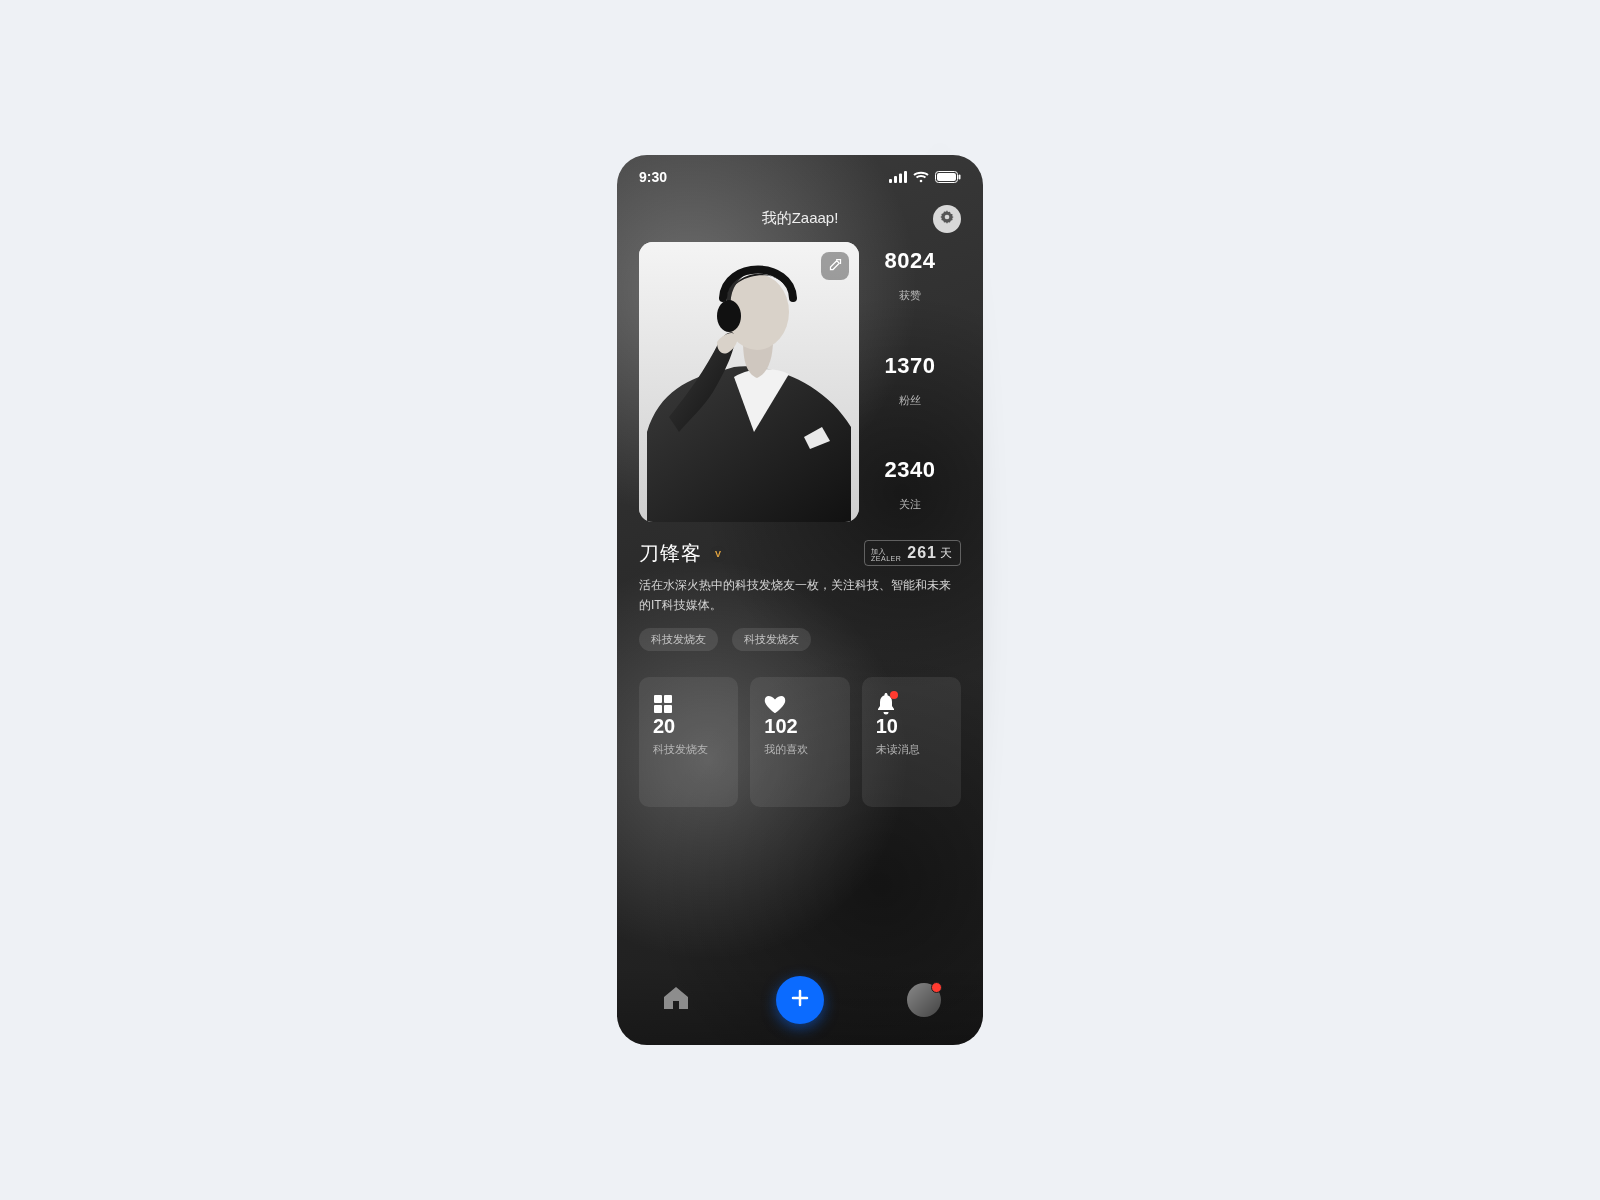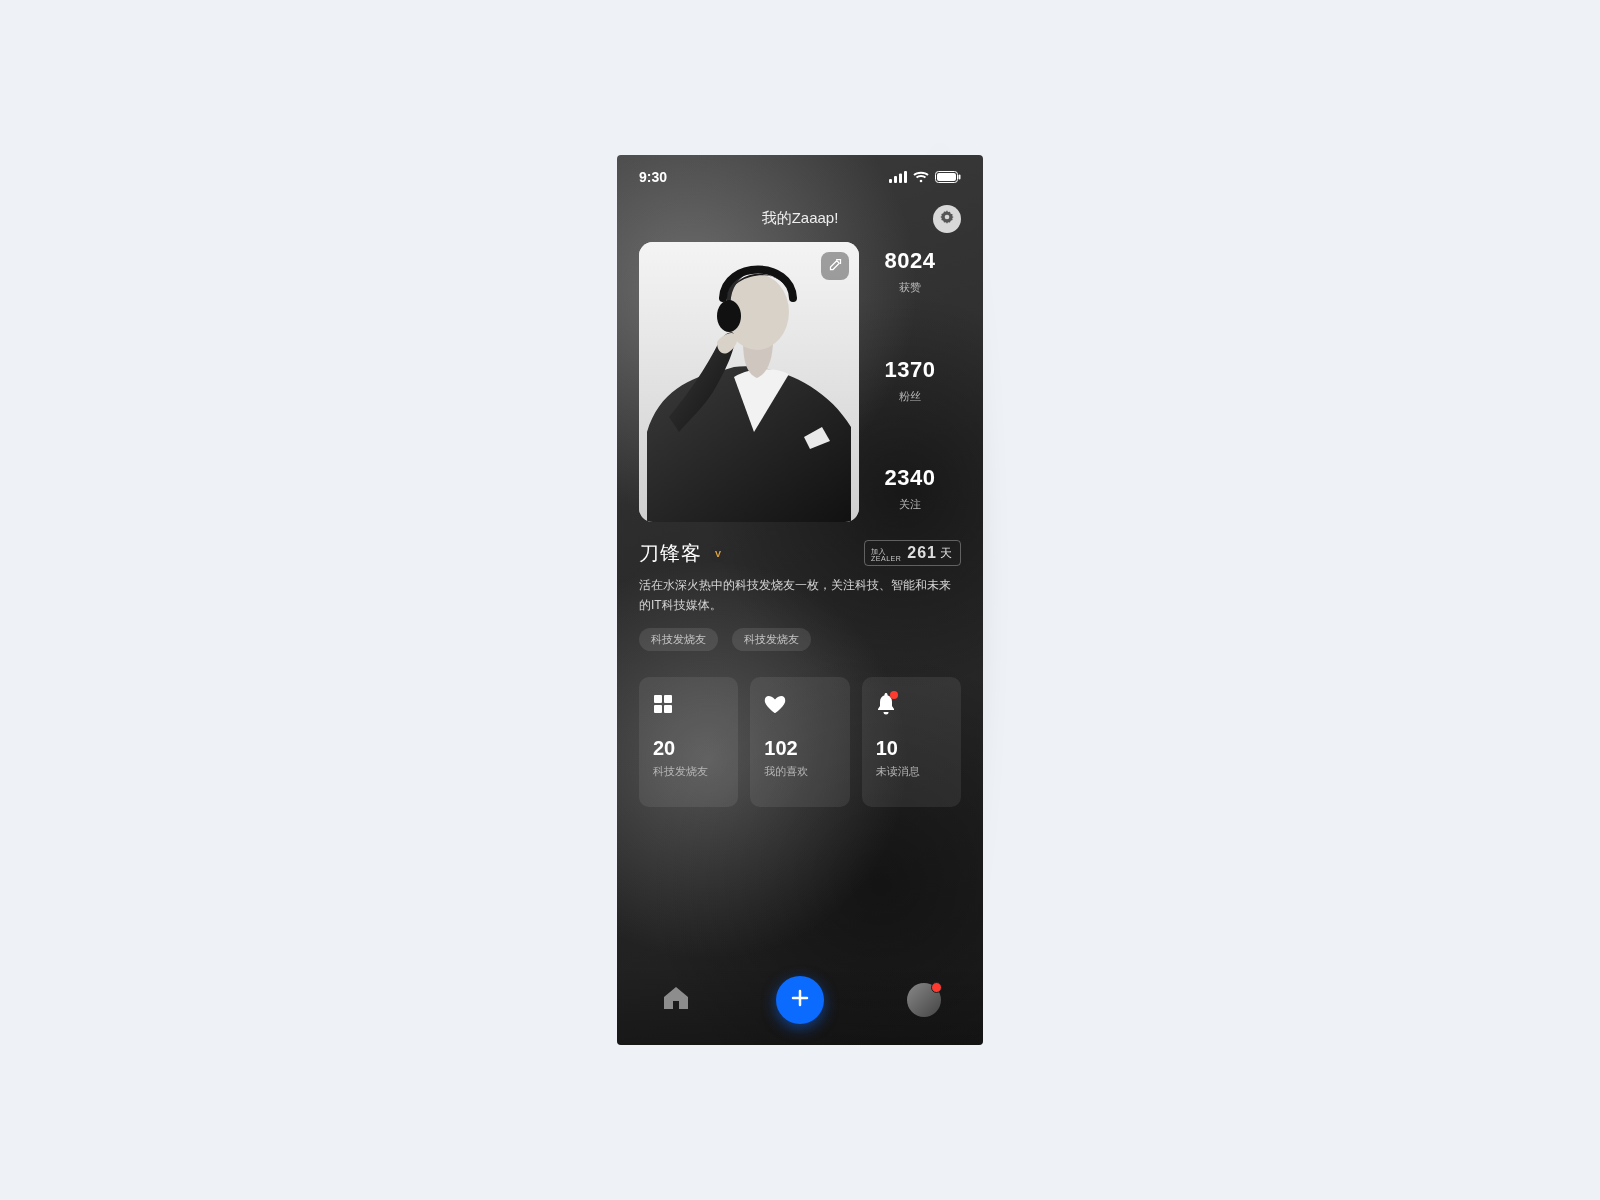--- a/index.html
+++ b/index.html
@@ -18,21 +18,21 @@
     position:absolute;
     left:880px; top:130px;
     width:120px; height:900px;
     background: radial-gradient(ellipse at center, rgba(0,0,0,0.12), rgba(0,0,0,0) 70%);
     filter: blur(10px);
     z-index:0;
   }
   .phone {
     width: 366px;
     height: 890px;
-    border-radius: 4px;
+    border-radius: 30px;
     overflow: hidden;
     position: relative;
     z-index:1;
     background:
       radial-gradient(circle at 20% 15%,  rgba(255,255,255,0.28), rgba(255,255,255,0) 28%),
       radial-gradient(circle at 78% 38%,  rgba(0,0,0,0.45),        rgba(0,0,0,0) 32%),
       radial-gradient(circle at 25% 68%,  rgba(255,255,255,0.22), rgba(255,255,255,0) 30%),
       radial-gradient(circle at 72% 82%,  rgba(0,0,0,0.4),         rgba(0,0,0,0) 30%),
       linear-gradient(160deg, #3b3b3b 0%, #2c2c2c 40%, #1c1c1c 100%);
     color: #fff;
@@ -60,21 +60,21 @@
     position:relative; flex-shrink:0;
   }
   .avatar-card svg.portrait{position:absolute;inset:0;width:100%;height:100%;}
   .edit-btn{
     position:absolute; top:10px; right:10px; width:28px; height:28px; border-radius:8px;
     background:rgba(0,0,0,0.35); display:flex; align-items:center; justify-content:center;
   }
   .stats{ flex:1; display:flex; flex-direction:column; justify-content:space-between; padding:6px 0 10px; }
   .stat{ text-align:center; }
   .stat .num{ font-size:22px; font-weight:700; font-family:"Arial Narrow","Helvetica Neue Condensed",sans-serif; letter-spacing:0.5px;}
-  .stat .lbl{ font-size:11px; color:#b8b8b8; margin-top:6px; }
+  .stat .lbl{ font-size:11px; color:#b8b8b8; margin-top:14px; }
 
   
   .name-row{ display:flex; align-items:flex-start; justify-content:space-between; padding:18px 22px 0; }
   .name-left{ display:flex; align-items:center; gap:8px; }
   .name{ font-size:20px; font-weight:300; letter-spacing:1px; }
   .vbadge{ width:16px; height:16px; border-radius:50%; background:#2a2a2a; display:flex; align-items:center; justify-content:center; }
   .vbadge span{ font-size:9px; font-weight:800; color:#e6a640; }
   .join-badge{
     display:flex; align-items:flex-end; gap:6px; border:1px solid rgba(255,255,255,0.3);
     border-radius:4px; padding:3px 8px 3px 6px; font-size:12px; color:#ddd;
@@ -85,21 +85,21 @@
 
   .bio{ padding:8px 22px 0; font-size:12px; line-height:1.7; color:#d5d5d5; }
 
   .tags{ display:flex; gap:14px; padding:12px 22px 0; }
   .tag{ font-size:11px; color:#c4c4c4; background:rgba(255,255,255,0.1); border-radius:12px; padding:4px 12px; }
 
   
   .cards{ display:flex; gap:12px; padding:26px 22px 0; }
   .card{
     flex:1; background:rgba(255,255,255,0.08); border-radius:10px; padding:16px 14px 14px;
-    display:flex; flex-direction:column; gap:22px; position:relative; min-height:130px;
+    display:flex; flex-direction:column; position:relative; min-height:130px;
   }
   .card .icon{height:22px; display:flex; align-items:center;}
   .card .cnum{ font-size:20px; font-weight:600; }
   .card .clbl{ font-size:11px; color:#b6b6b6; margin-top:4px;}
   .card .dot{position:absolute; width:8px; height:8px; background:#ff3b30; border-radius:50%;}
 
   
   .nav{
     position:absolute; bottom:0; left:0; right:0; height:80px;
     display:flex; align-items:center; justify-content:space-around;

